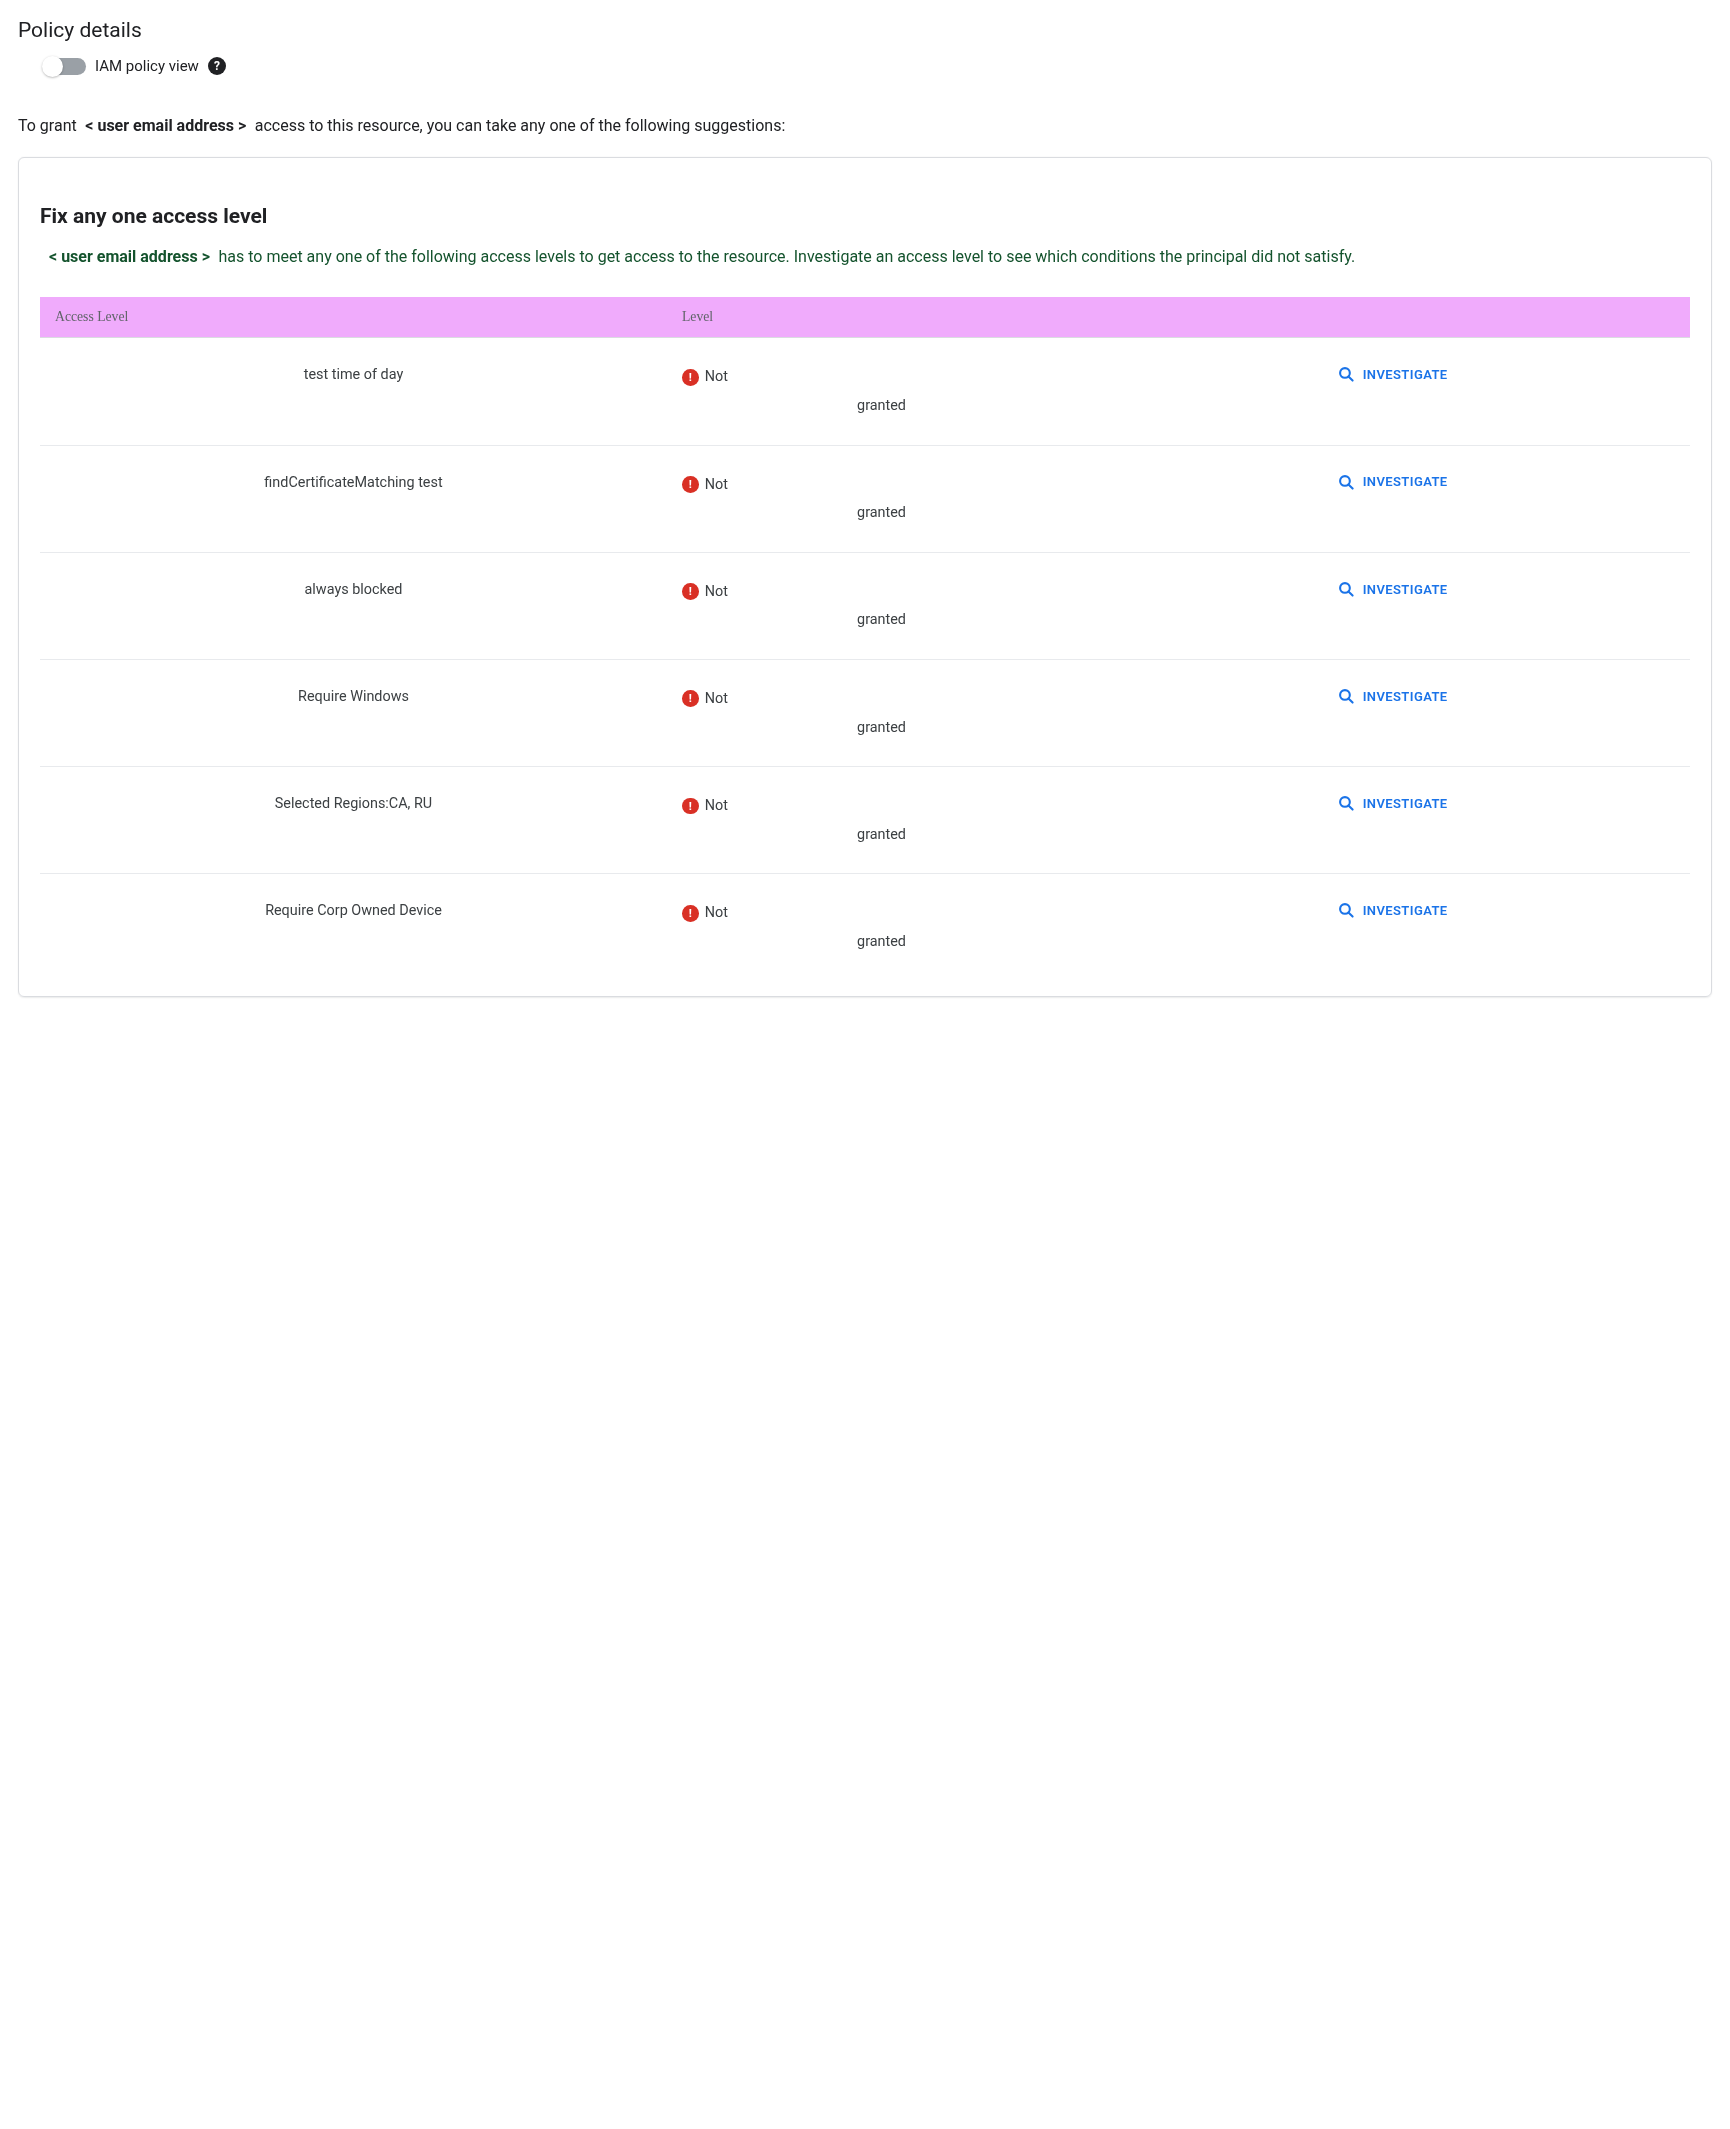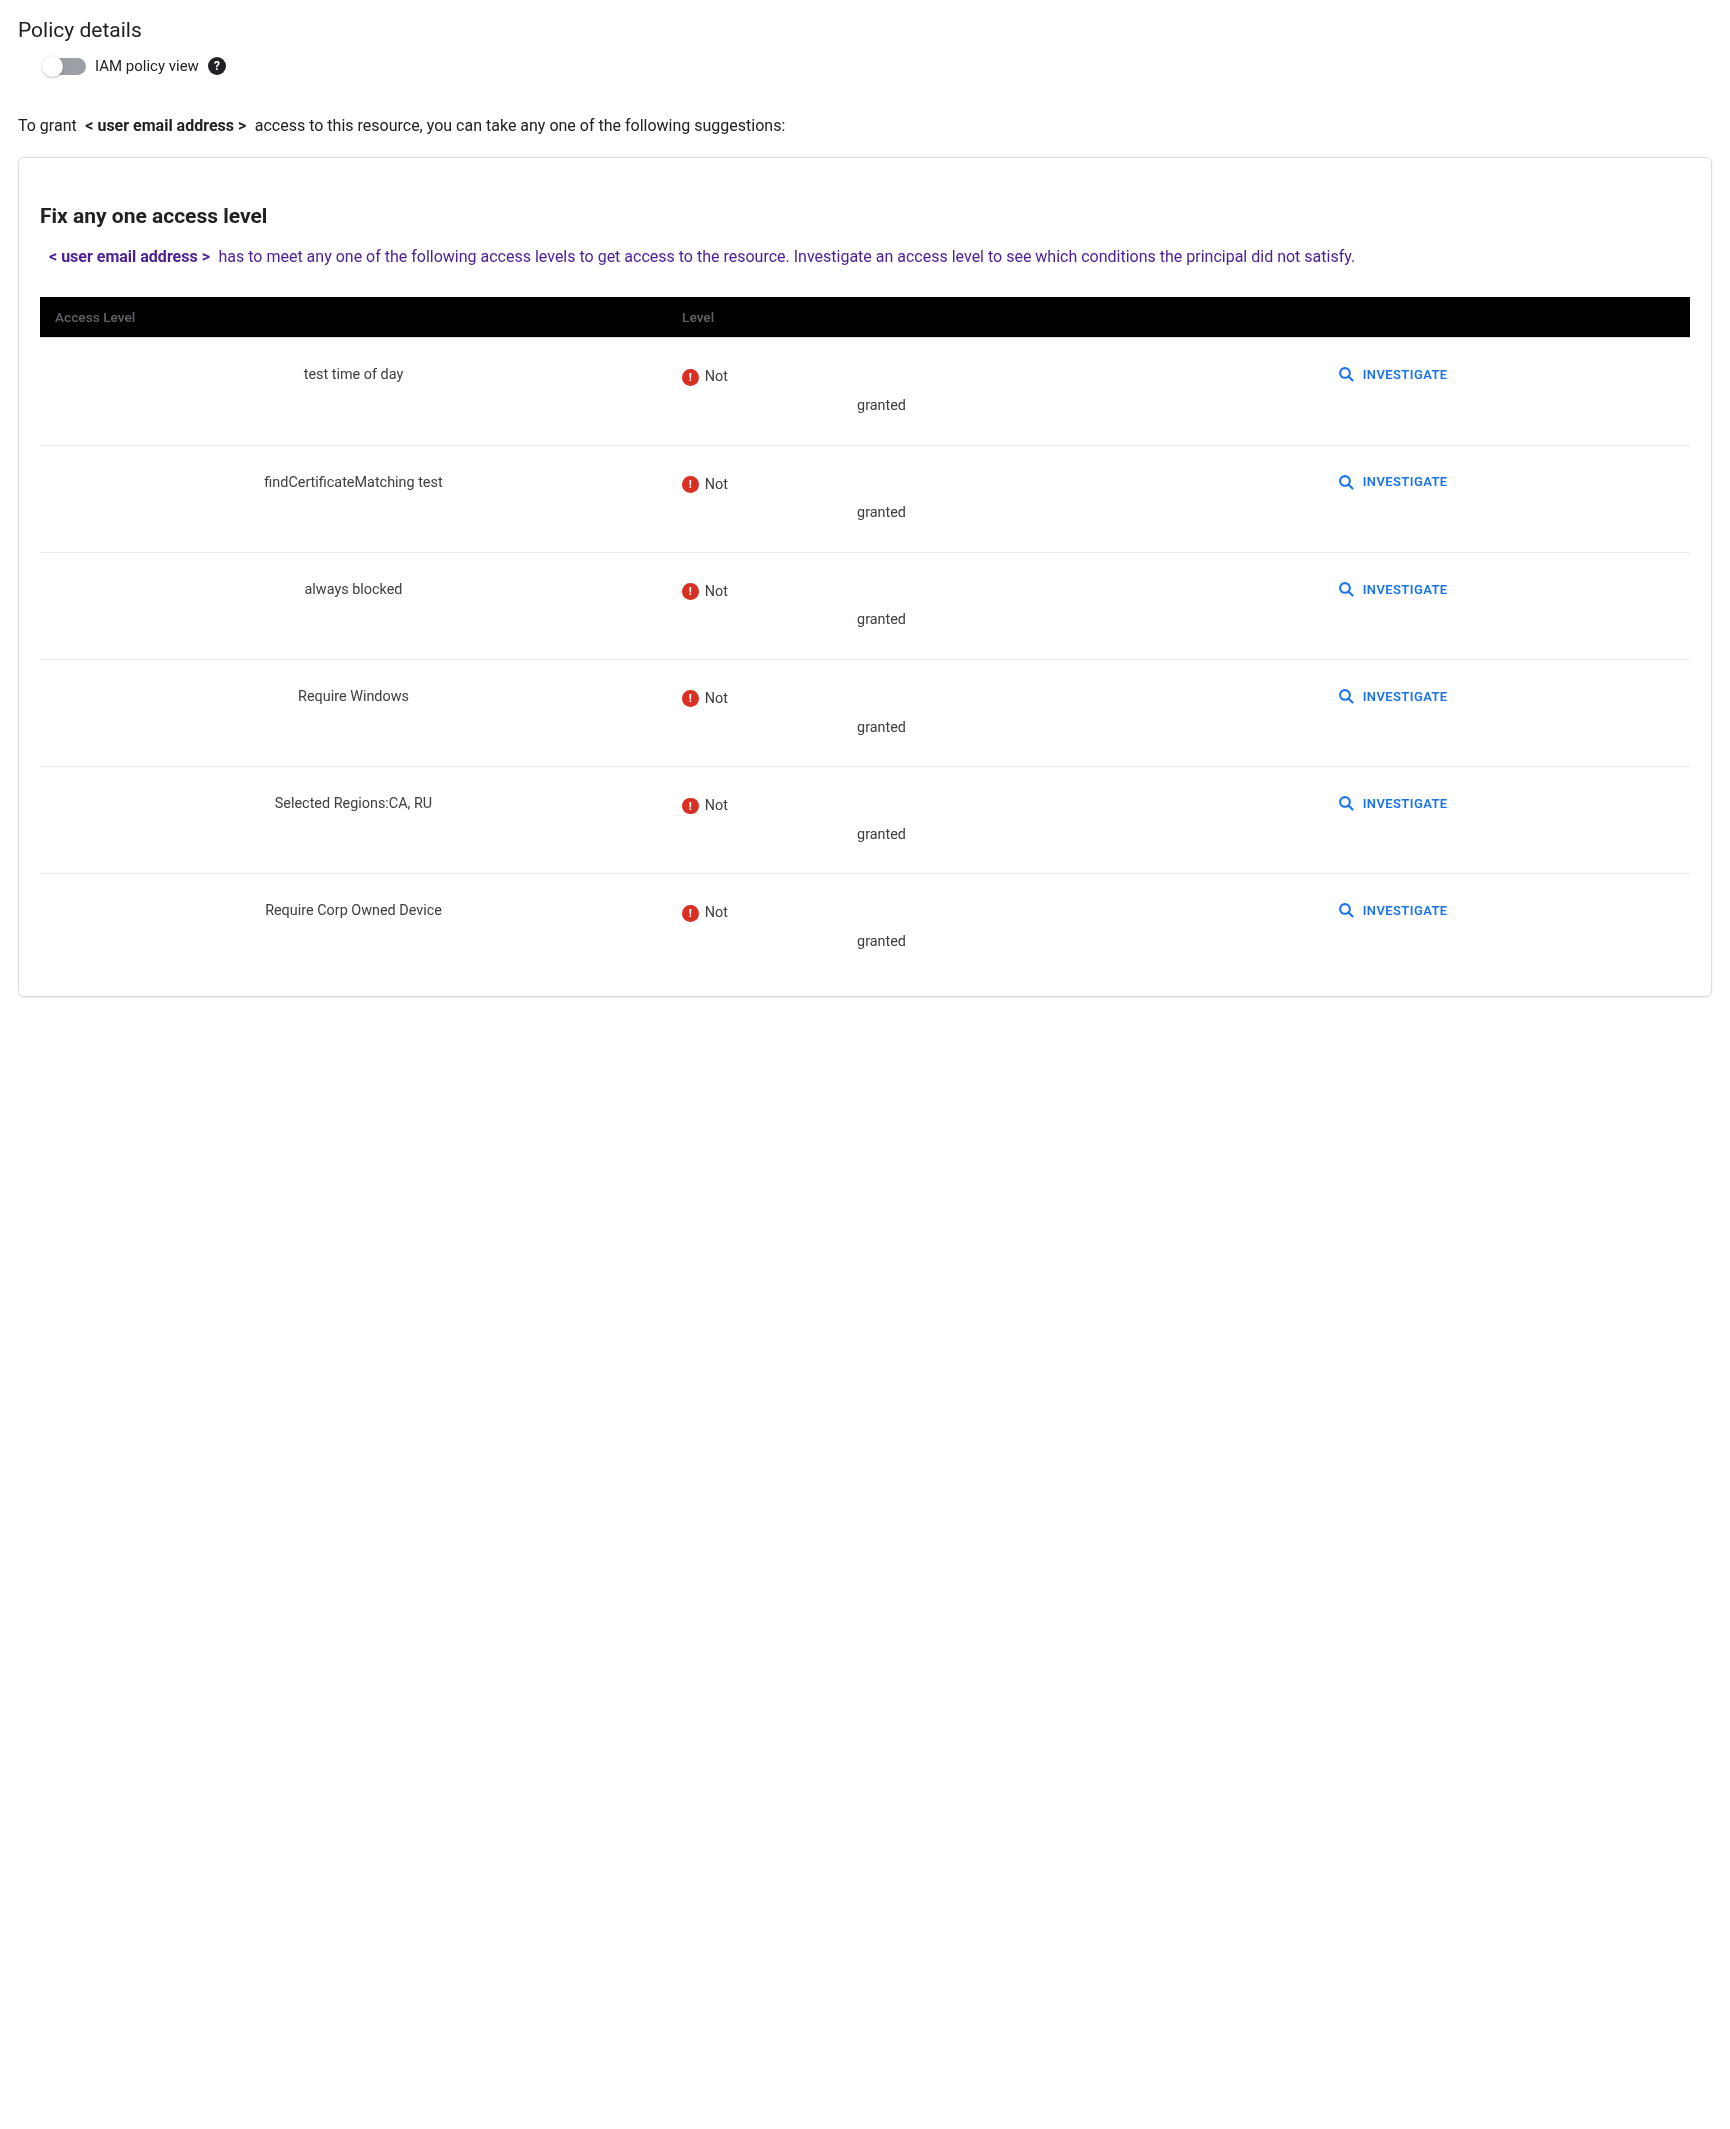--- a/index.html
+++ b/index.html
@@ -95,37 +95,38 @@
       font-size: 21px;
       font-weight: 700;
       color: #202124;
       margin-bottom: 15px;
       margin-top: 22px;
     }
     
     .card-desc {
       font-size: 16px;
       line-height: 1.7;
-      color: #4c1d95;
+      color: #14532d;
       margin-bottom: 27px;
     }
     
     .card-desc .placeholder {
       font-weight: 700;
       margin-right: 4.6px;
       margin-left: 9px;
     }
     
     table {
       width: 100%;
       border-collapse: collapse;
     }
     
     thead tr {
-      background: #000000;
+      background: #f0abfc;
+      font-family: Liberation Serif, serif;
     }
     
     th {
       text-align: left;
       padding: 12px 15px;
       font-size: 13.7px;
       font-weight: 500;
       color: #5f6368;
       border-bottom: 0.8px solid #dadce0;
     }

